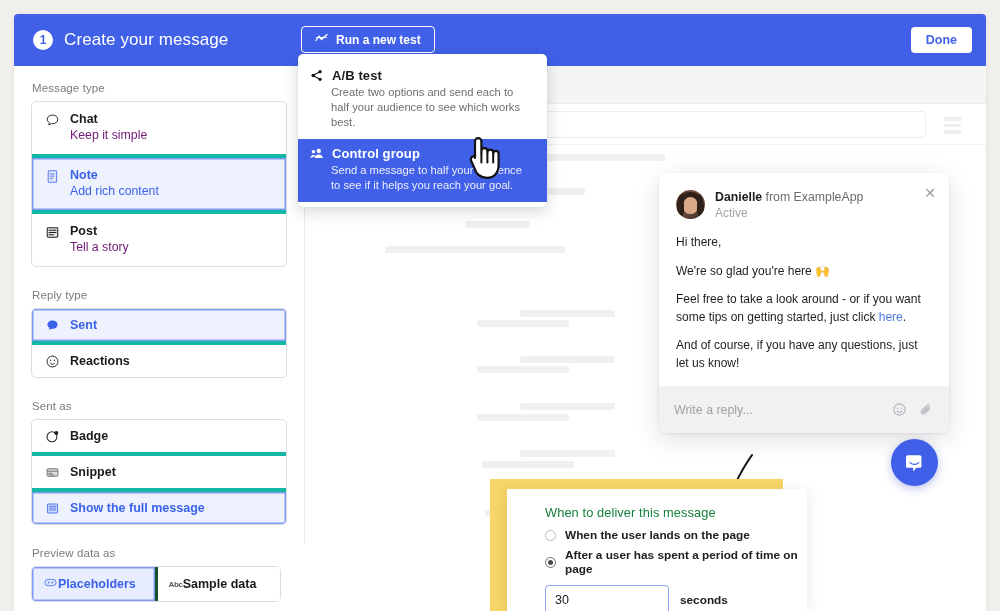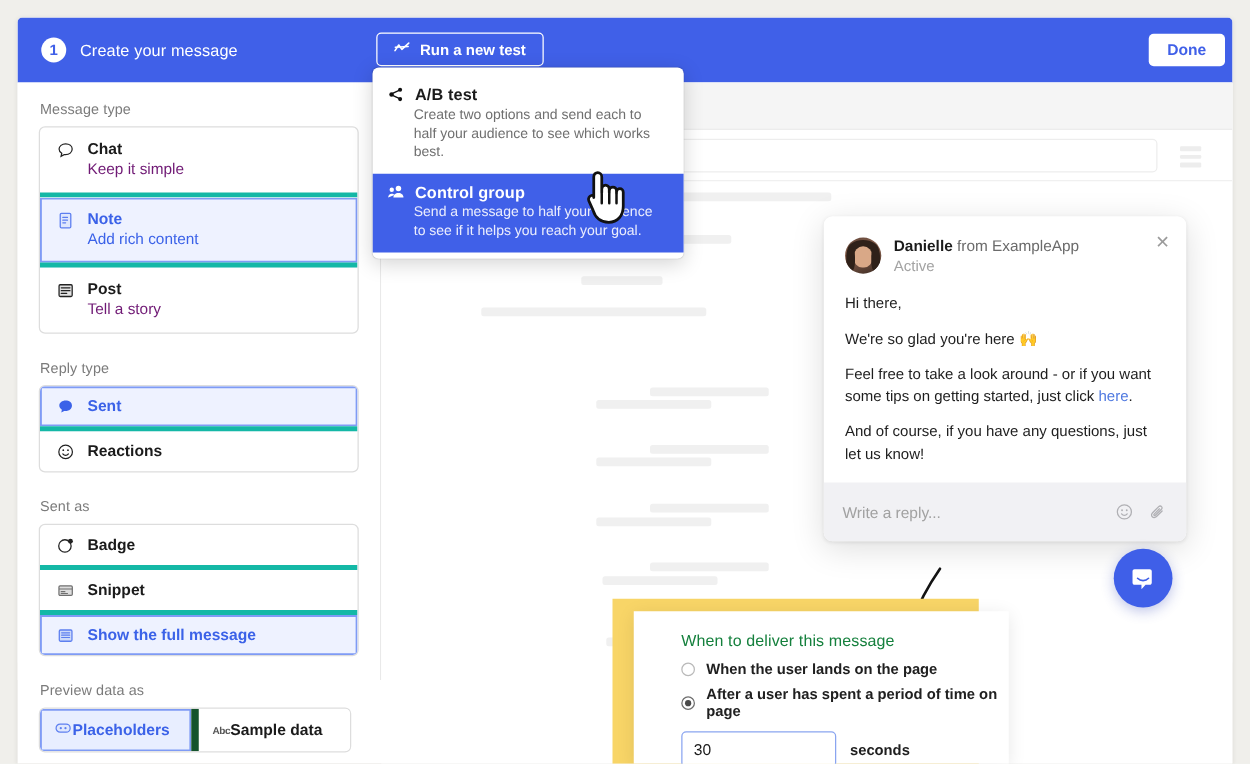--- a/index.html
+++ b/index.html
@@ -28,34 +28,34 @@
     display: flex; align-items: center;
   }
   .step-badge {
     width: 20px; height: 20px; border-radius: 50%;
     background: #fff; color: #4060e8;
     font-size: 12px; font-weight: bold;
     display: flex; align-items: center; justify-content: center;
     margin-left: 19px; flex: none;
   }
   .header-title {
-    color: #ffffff; font-size: 13px; font-weight: 500;
+    color: #ffffff; font-size: 17px; font-weight: 500;
     margin-left: 11px; letter-spacing: .1px;
   }
   .run-test-btn {
     position: absolute; left: 287px; top: 12px;
     height: 27px; padding: 0 13px;
     background: #4060e8;
     border: 1px solid #ffffff; border-radius: 4px;
     color: #ffffff; font-size: 12px; font-weight: 600;
     display: flex; align-items: center; gap: 8px;
     cursor: pointer;
   }
   .done-btn {
-    position: absolute; right: 6px; top: 13px;
+    position: absolute; right: 14px; top: 13px;
     height: 26px; padding: 0 15px;
     background: #ffffff; border-radius: 4px; border: none;
     color: #4060e8; font-size: 12.5px; font-weight: 700;
     display: flex; align-items: center; cursor: pointer; text-align: center;
   }
 
   
   .dropdown {
     position: absolute; left: 284px; top: 40px;
     width: 249px;
@@ -117,21 +117,21 @@
   
   .seg {
     display: flex; border: 1px solid #dddddd; border-radius: 5px; overflow: hidden; width: 250px;
   }
   .seg-item {
     flex: 1; display: flex; align-items: center; 
     padding: 8px 11px; font-size: 12.5px; font-weight: 700; color: #1b1b1b;
     cursor: pointer; background: #fff;
   }
   .seg-item.sel { background: #e8eeff; color: #3b62e8; box-shadow: inset 0 0 0 1.5px #7f9bf5; }
-  .seg-item + .seg-item { border-left: 6px solid #14532d; }
+  .seg-item + .seg-item { border-left: 3px solid #14532d; }
 
   
   .canvas {
     position: absolute; left: 291px; top: 52px;
     width: 681px; height: 545px;
     background: #ffffff; overflow: hidden;
   }
   .sk-topbar { position: absolute; left: 0; top: 0; width: 681px; height: 38px; background: #f5f5f5; border-bottom: 1px solid #ececec;}
   .sk-searchrow { position: absolute; left: 0; top: 38px; width: 681px; height: 41px; background: #fff; border-bottom: 1px solid #f0f0f0;}
   .sk-searchbox { position: absolute; left: 14px; top: 7px; width: 607px; height: 27px; border: 1px solid #ededed; border-radius: 4px; }

